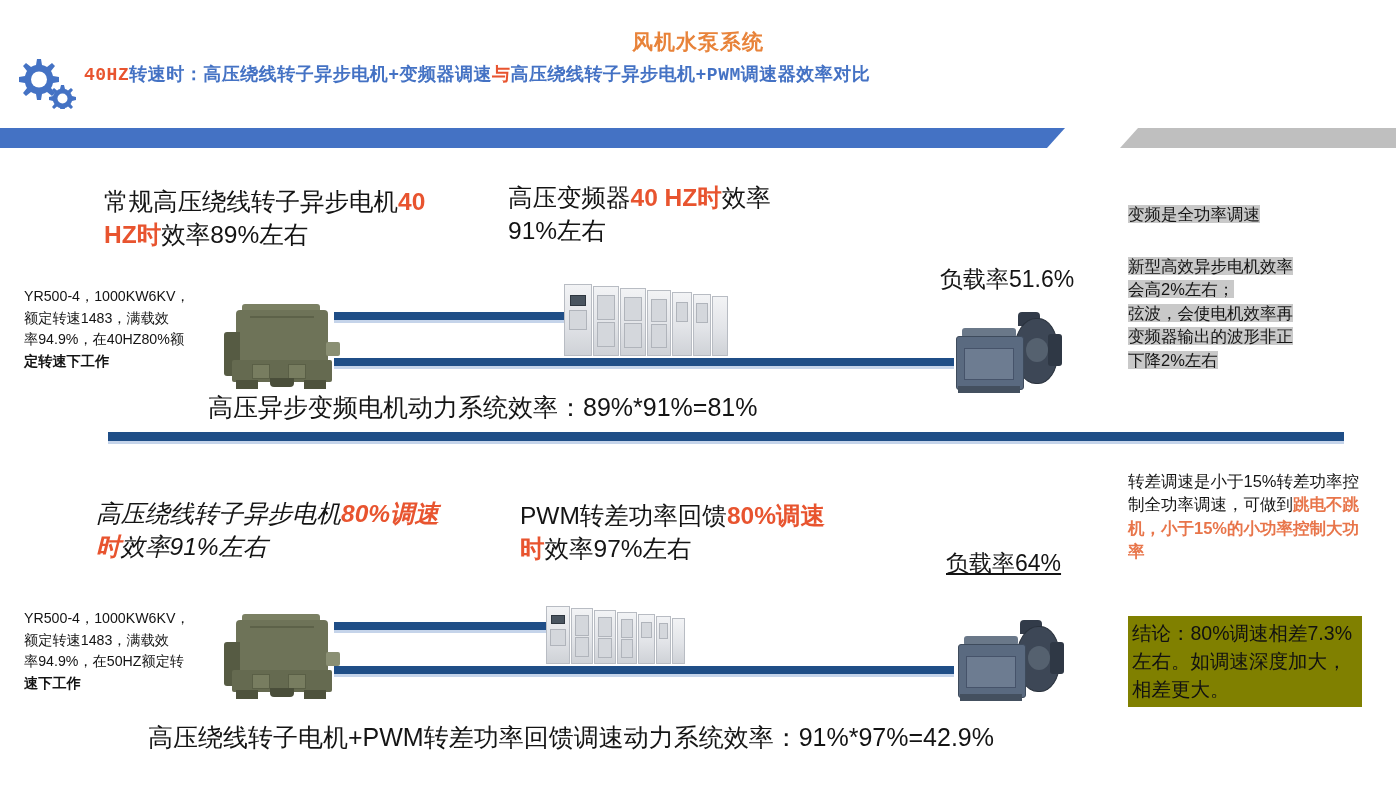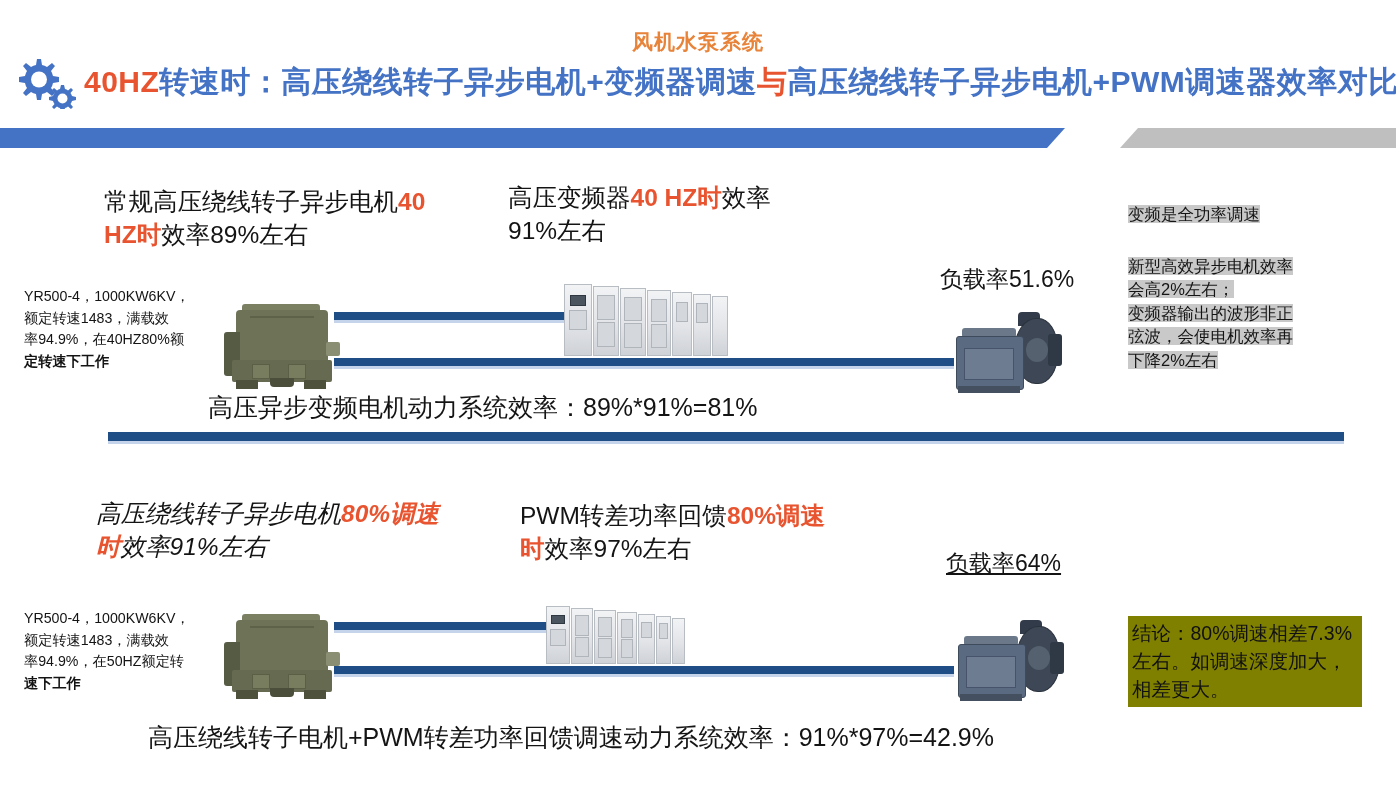--- a/index.html
+++ b/index.html
@@ -14,22 +14,22 @@
   .slide{position:relative;width:1396px;height:787px;}
 
   
   .hdr{position:absolute;left:0;top:0;width:1396px;height:120px;}
   .hdr-sub{
     position:absolute;left:0;top:28px;width:1396px;text-align:center;
     font-size:21px;font-weight:700;color:#E8833A;letter-spacing:1px;
   }
   .hdr-main{
     position:absolute;left:84px;top:62px;width:1300px;
-    font-size:30px;font-weight:700;color:#4472C4;
-    letter-spacing:0.5px;white-space:nowrap;
+    font-size:18px;font-weight:700;color:#4472C4;
+    letter-spacing:0.5px;white-space:nowrap;font-family:Liberation Mono, monospace;
   }
   .hdr-main .hl{color:#E8542F;}
   .gear-icon{position:absolute;left:14px;top:57px;width:62px;height:52px;}
 
   .bar-blue{
     position:absolute;left:0;top:128px;width:1065px;height:20px;
     background:#4472C4;
     clip-path:polygon(0 0,100% 0,calc(100% - 18px) 100%,0 100%);
   }
   .bar-gray{
@@ -214,22 +214,22 @@
   </div>
 
   <div class="sumline" style="left:208px;top:391px;">高压异步变频电机动力系统效率：89%*91%=81%</div>
 
   <div class="note" style="left:1128px;top:203px;">
     <span class="hlbg">变频是全功率调速</span>
   </div>
   <div class="note" style="left:1128px;top:255px;">
     <div><span class="hlbg">新型高效异步电机效率</span></div>
     <div><span class="hlbg">会高2%左右；</span></div>
+    <div><span class="hlbg">弦波，会使电机效率再</span></div>
     <div><span class="hlbg">变频器输出的波形非正</span></div>
-    <div><span class="hlbg">弦波，会使电机效率再</span></div>
     <div><span class="hlbg">下降2%左右</span></div>
   </div>
 
   <div class="divider"></div>
 
   <div class="big-head" style="left:96px;top:498px;width:348px;font-style:italic;">
     <span>高压绕线转子异步电机</span><span class="hl">80%调速时</span><span>效率91%左右</span>
   </div>
 
   <div class="big-head" style="left:520px;top:500px;width:310px;">
@@ -294,16 +294,19 @@
     <div class="p-top"></div>
     <div class="p-base"></div>
     <div class="p-plate"></div>
     <div class="p-hub"></div>
     <div class="p-disc"></div>
     <div class="p-foot"></div>
   </div>
 
   <div class="sumline" style="left:148px;top:721px;">高压绕线转子电机+PWM转差功率回馈调速动力系统效率：91%*97%=42.9%</div>
 
+  <div class="note" style="left:1128px;top:470px;width:240px;">
+    <span>转差调速是小于15%转差功率控制全功率调速，可做到</span><span class="orange">跳电不跳机，小于15%的小功率控制大功率</span>
+  </div>
 
   <div class="concl">结论：80%调速相差7.3%左右。如调速深度加大，相差更大。</div>
 
 </div>
 
 </body></html>

